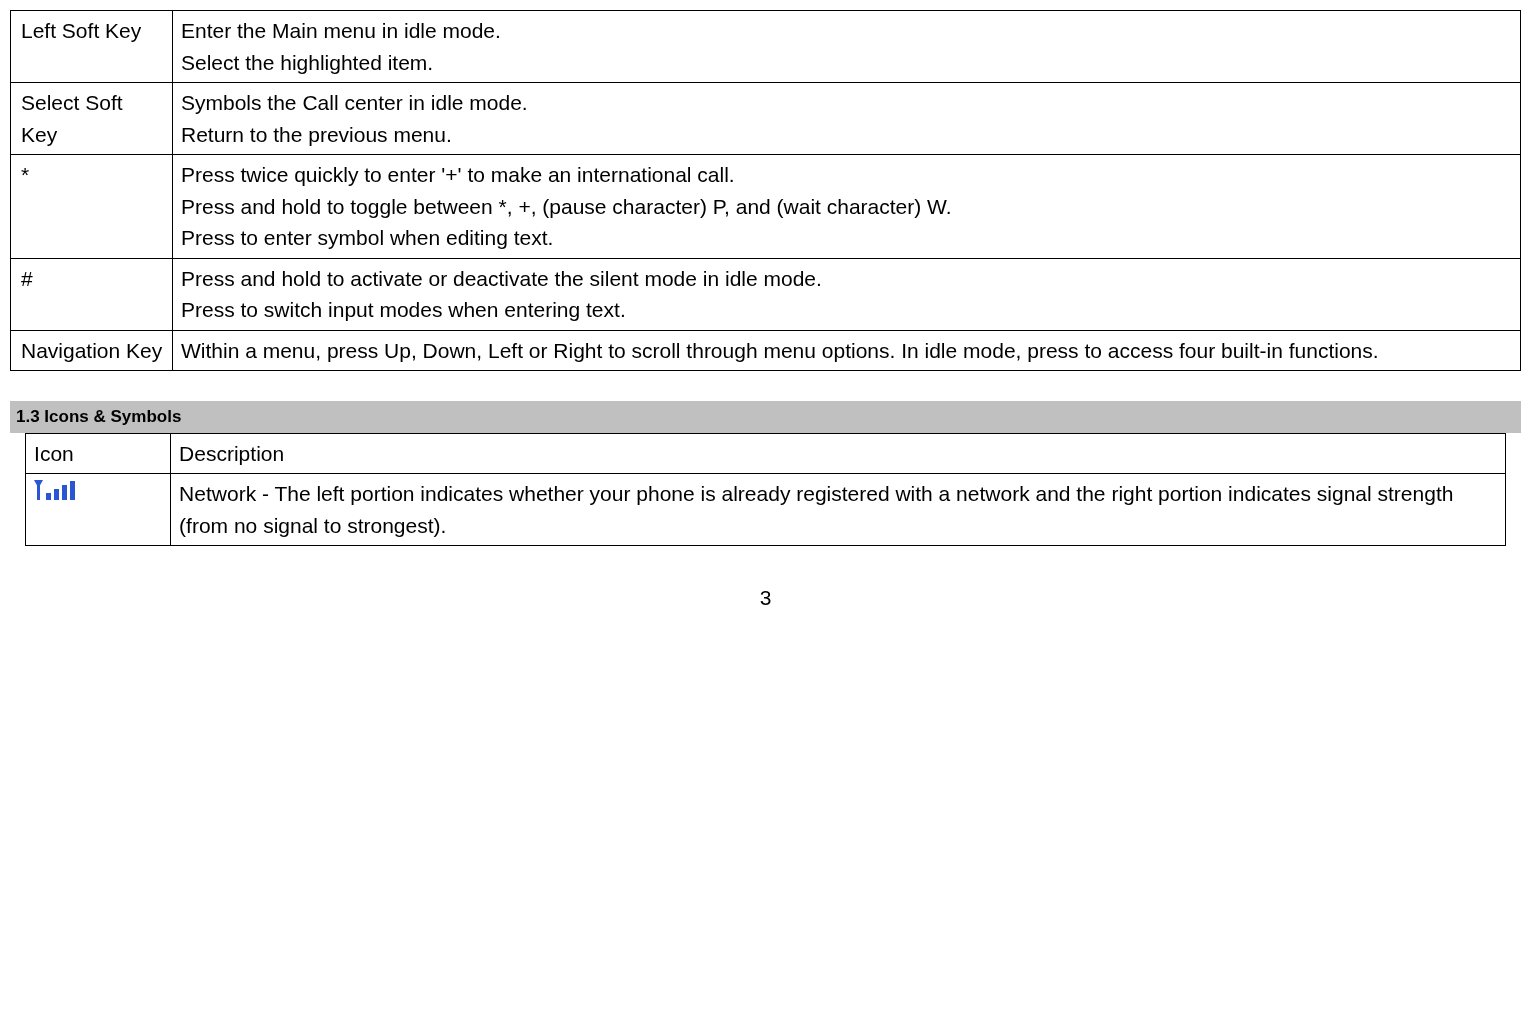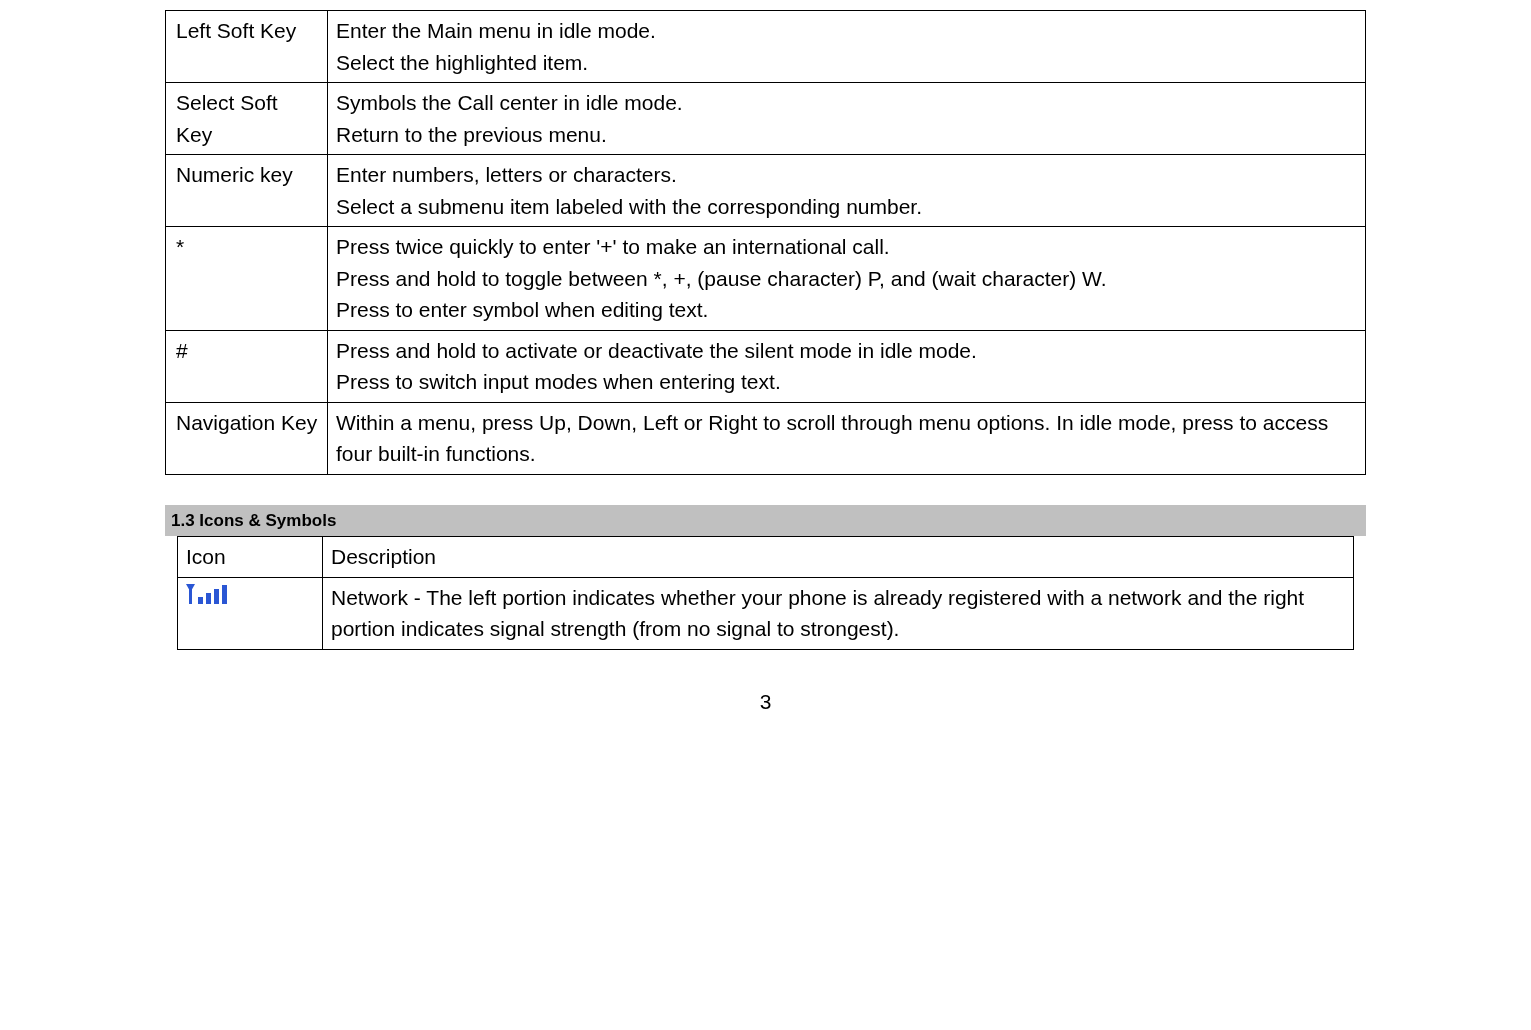--- a/index.html
+++ b/index.html
@@ -5,21 +5,21 @@
     body {
       font-family: Arial, Helvetica, sans-serif;
       margin: 0;
       padding: 10px 10px 30px 10px;
       background: #ffffff;
       color: #000000;
       font-size: 21px;
       line-height: 1.5;
     }
     .page {
-      width: 1201px;
+      width: 1511px;
       margin: 0 auto;
       position: relative;
     }
     table {
       border-collapse: collapse;
       width: 100%;
       table-layout: fixed;
     }
     td, th {
       border: 1.5px solid #000000;
@@ -97,27 +97,20 @@
         </td>
       </tr>
       <tr>
         <td>Select Soft Key</td>
         <td>
           <span>Symbols the </span><span class="bold">Call center</span><span> in idle mode.</span><br>
           <span>Return to the previous menu.</span>
         </td>
       </tr>
       <tr>
-        <td>Numeric key</td>
-        <td>
-          <span>Enter numbers, letters or characters.</span><br>
-          <span>Select a submenu item labeled with the corresponding number.</span>
-        </td>
-      </tr>
-      <tr>
         <td>*</td>
         <td>
           <span>Press twice quickly to enter '+' to make an international call.</span><br>
           <span>Press and hold to toggle between *, +, (pause character) P, and (wait character) W.</span><br>
           <span>Press to enter symbol when editing text.</span>
         </td>
       </tr>
       <tr>
         <td>#</td>
         <td>

